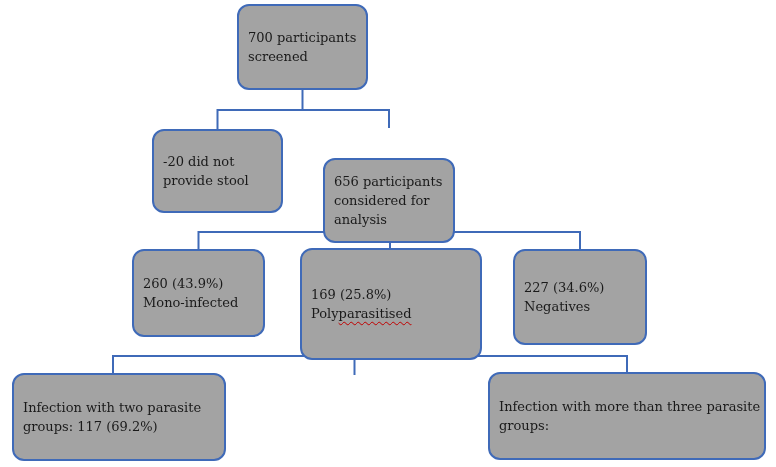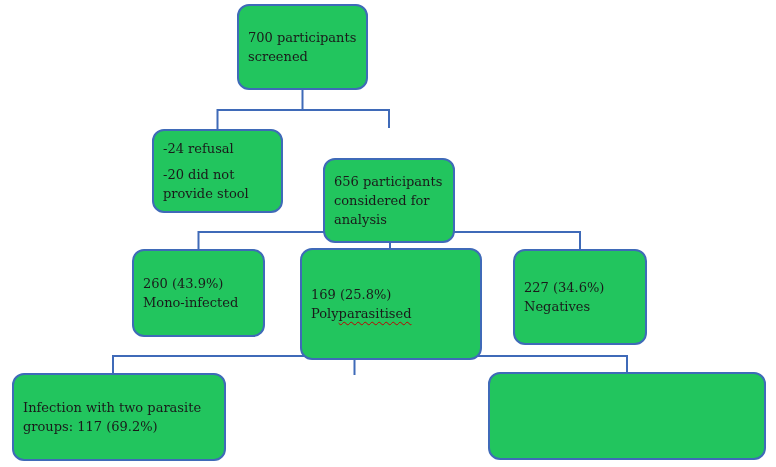--- a/index.html
+++ b/index.html
@@ -11,21 +11,21 @@
     color:#1a1a1a;
     overflow:hidden;
   }
   .connectors{position:absolute;left:0;top:0;pointer-events:none;}
   .connectors path{fill:none;stroke:#3f6ab8;stroke-width:2px;}
   .node{
     position:absolute;
     box-sizing:border-box;
     border:2px solid #3f6ab8;
     border-radius:12px;
-    background:#22c55e;
+    background:#a3a3a3;
     display:flex;
     flex-direction:column;
     justify-content:center;
     padding:4px 4px 4px 9px;
     font-size:13px;
     line-height:19px;
   }
   .node.thick{border-width:2.5px;}
   .pre{white-space:pre-line;}
   .para + .para{margin-top:7px;}
@@ -64,21 +64,20 @@
     <path d="M113,373 L113,356 L627,356 L627,372"></path>
     <path d="M354.5,356 L354.5,375"></path>
   </svg>
 
   <div class="node thick" id="node-screened">
     <div class="pre">700 participants
 screened</div>
   </div>
 
   <div class="node" id="node-refusal">
-    <div class="para pre">-24 refusal</div>
     <div class="para pre">-20 did not
 provide stool</div>
   </div>
 
   <div class="node thick" id="node-analysis">
     <div class="pre">656 participants
 considered for
 analysis</div>
   </div>
 
@@ -97,15 +96,17 @@
 Negatives</div>
   </div>
 
   <div class="node" id="node-two">
     <div class="pre">Infection with two parasite
 groups: 117 (69.2%)</div>
   </div>
 
 
   <div class="node" id="node-more">
+    <div class="para pre">Infection with more than three parasite
+groups:</div>
   </div>
 
 </div>
 
 </body></html>

